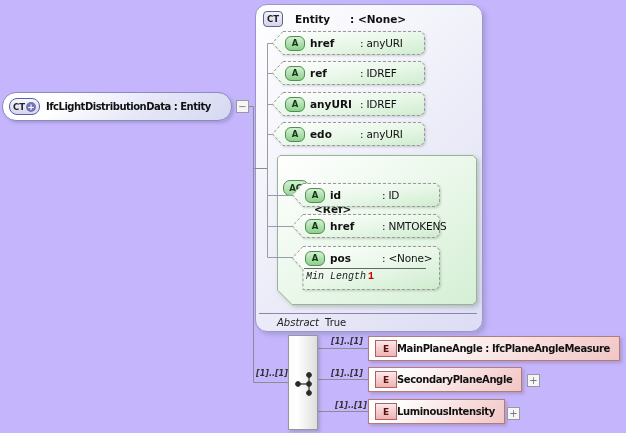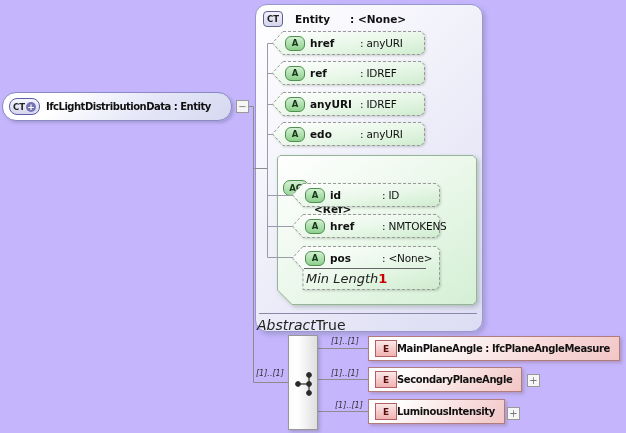--- a/index.html
+++ b/index.html
@@ -29,21 +29,21 @@
     border:1px solid #9898cc;border-radius:12px;
     background:linear-gradient(135deg,#ffffff 0%,#f0f0fa 45%,#dcdcf4 100%);
     box-shadow:3px 3px 4px rgba(115,115,150,.35);box-sizing:border-box;}
   .entity-header{position:absolute;left:7px;top:6px;display:flex;align-items:center;}
   .ct-badge2{border:1.2px solid #606090;border-radius:4px;height:14px;padding:0 3px;
     background:linear-gradient(#f2f2fb,#d4d4ec);font-size:8.5px;font-weight:bold;color:#222;
     display:inline-flex;align-items:center;}
   .entity-name{margin-left:12px;min-width:55px;font-size:10.5px;font-weight:bold;color:#111;}
   .entity-type{font-size:10.5px;font-weight:bold;color:#111;white-space:nowrap;}
   .entity-sep{position:absolute;left:3px;top:308px;width:218px;border-top:1px solid #8888aa;}
-  .entity-footer{position:absolute;left:1px;top:312px;display:flex;font-size:14px;color:#222;text-align:right;}
+  .entity-footer{position:absolute;left:21px;top:312px;display:flex;font-size:10px;color:#222;}
   .footer-label{font-style:italic;min-width:48px;}
   .footer-value{font-weight:normal;}
 
   
   .tag{z-index:4;}
   .tag svg{position:absolute;left:0;top:0;filter:drop-shadow(1.5px 1.5px 1px rgba(90,110,90,.3));}
   .tag-content{position:absolute;left:13px;top:0;height:24px;display:flex;align-items:center;}
   .a-badge{width:18px;height:13px;border:1.2px solid #4e8e4e;border-radius:6px;
     background:linear-gradient(#d2f0d2,#8ed08e);font-size:8.5px;font-weight:bold;color:#143814;
     display:inline-flex;align-items:center;justify-content:center;flex:0 0 auto;}
@@ -57,21 +57,21 @@
   .ag-box svg{position:absolute;left:0;top:0;filter:drop-shadow(2px 2px 2px rgba(110,130,110,.4));}
   .ag-header{position:absolute;left:6px;top:5px;display:flex;align-items:center;}
   .ag-badge{width:24px;height:14px;border:1.2px solid #4e8e4e;border-radius:7px;
     background:linear-gradient(#d2f0d2,#9cd69c);font-size:8.5px;font-weight:bold;color:#143814;
     display:inline-flex;align-items:center;justify-content:center;}
   .ag-name{margin-left:5px;min-width:46px;font-size:10.5px;font-weight:bold;color:#111;margin-top:43px;}
   .ag-type{font-size:10.5px;font-weight:bold;color:#111;white-space:nowrap;letter-spacing:-0.3px;}
 
   
   .facet-sep{position:absolute;left:12px;top:22px;width:122px;border-top:1px solid #666;}
-  .facet-row{position:absolute;left:14px;top:25px;display:flex;font-size:13px;color:#222;}
+  .facet-row{position:absolute;left:14px;top:25px;display:flex;font-size:10px;color:#222;font-family:Liberation Mono, monospace;}
   .facet-label{font-style:italic;min-width:62px;}
   .facet-value{color:#cc0000;font-weight:bold;}
 
   
   .seq-box{left:288px;top:335px;width:30px;height:95px;z-index:4;
     border:1px solid #979797;background:linear-gradient(90deg,#fbfbfb,#fff 30%,#dedede);
     box-shadow:2px 2px 3px rgba(100,100,100,.3);box-sizing:border-box;}
 
   
   .el-box{z-index:4;height:25px;border:1px solid #b27c7c;
@@ -82,21 +82,21 @@
     background:linear-gradient(#fbe9e9,#f0b2b2);font-size:9px;font-weight:bold;color:#5a1010;
     display:inline-flex;align-items:center;justify-content:center;flex:0 0 auto;}
   .el-label{margin-left:0;font-size:10px;font-weight:bold;color:#111;
     letter-spacing:-0.4px;white-space:nowrap;}
 
   
   .handle{width:13px;height:13px;border:1px solid #999;background:#f5f5f5;z-index:5;
     font-size:10px;line-height:11px;text-align:center;color:#777;box-sizing:border-box;}
 
   
-  .card{z-index:5;font-size:8px;font-weight:normal;font-style:italic;color:#333;white-space:nowrap;}
+  .card{z-index:5;font-size:8px;font-weight:bold;font-style:italic;color:#333;white-space:nowrap;}
 </style>
 </head>
 <body>
 
 <div id="canvas">
 
   <svg width="0" height="0" style="position:absolute">
     <defs>
       <linearGradient id="gradGreen" x1="0" y1="0" x2="1" y2="1">
         <stop offset="0" stop-color="#ffffff"></stop>

